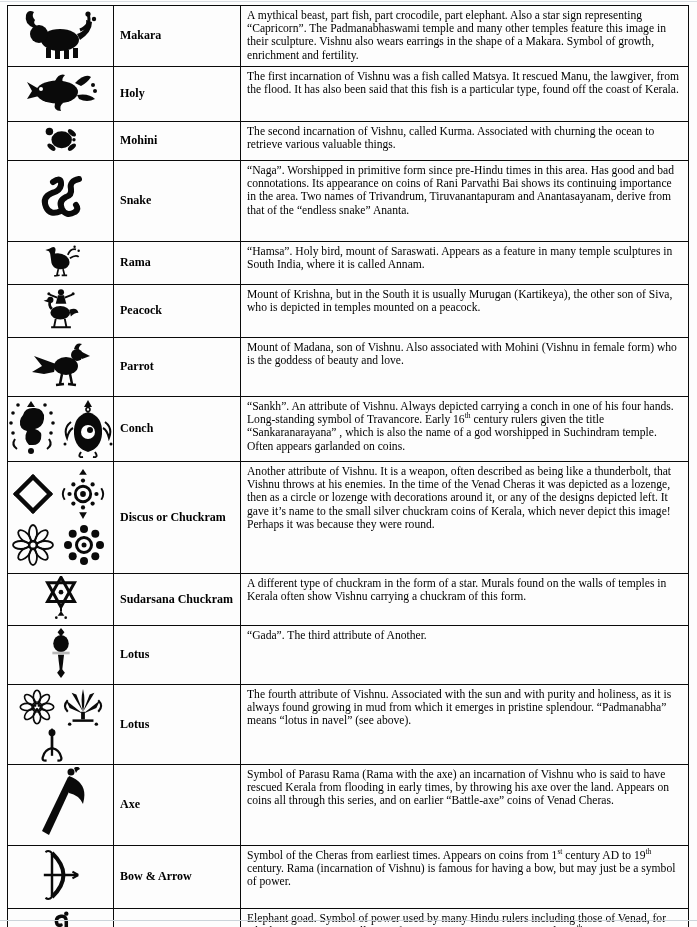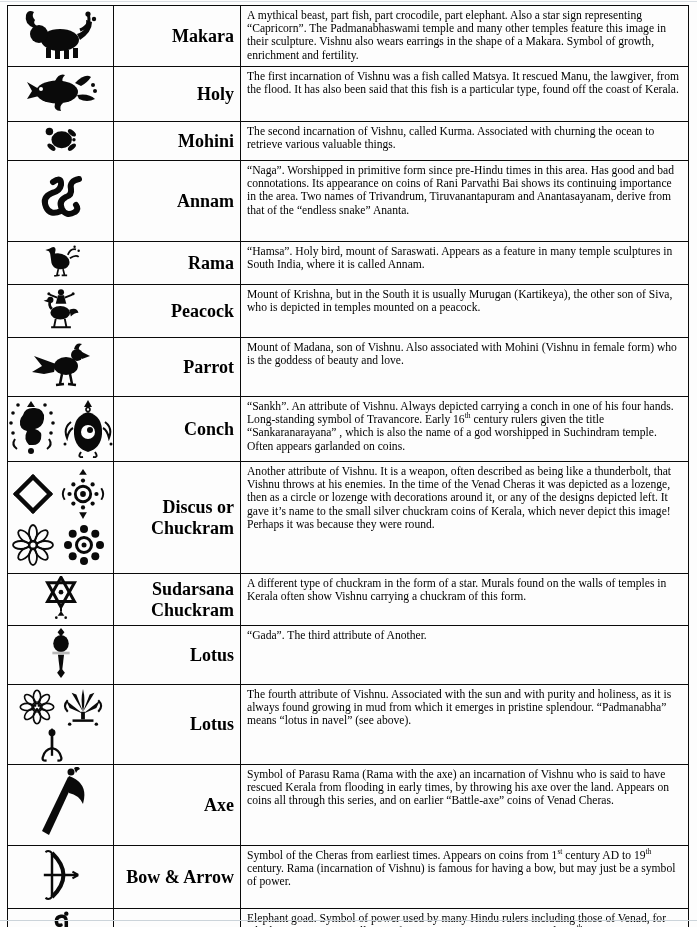--- a/index.html
+++ b/index.html
@@ -14,21 +14,21 @@
   table.sym-table{
     position:absolute;top:5px;left:7px;width:681px;
     border-collapse:collapse;table-layout:fixed;
   }
   .sym-table td{border:1.5px solid #0a0a0a;vertical-align:middle;overflow:hidden;}
   col.c-sym{width:106px;}
   col.c-name{width:127px;}
   col.c-desc{width:448px;}
   td.sym{text-align:center;padding:2px;}
   td.name{
-    text-align:right;font-weight:bold;font-size:18px;line-height:1.15;
+    text-align:left;font-weight:bold;font-size:12px;line-height:1.15;
     padding:0 6px;
   }
   td.desc{
     vertical-align:top;font-size:11.6px;line-height:13.2px;
     padding:3px 8px 3px 6px;
   }
   td.desc sup{font-size:0.65em;vertical-align:super;line-height:0;}
   
   tr.r1{height:60px;} tr.r2{height:46px;} tr.r3{height:33px;} tr.r4{height:81px;}
   tr.r5{height:37px;} tr.r6{height:47px;} tr.r7{height:57px;} tr.r8{height:65px;}
@@ -116,21 +116,21 @@
 
     <tr class="r4">
       <td class="sym">
         <span class="icn">
           <svg width="52" height="50" viewBox="0 0 52 50">
             <path class="st" stroke-width="6" stroke-linecap="round" d="M18 8 Q27 2 26 11 Q25 17 17 19 Q7 23 11 33 Q15 42 26 37"></path>
             <path class="st" stroke-width="6" stroke-linecap="round" d="M44 5 Q34 7 36 15 Q37 21 31 23 Q23 27 27 35 Q31 43 40 38 Q44 35 41 31"></path>
           </svg>
         </span>
       </td>
-      <td class="name">Annam</td>
+      <td class="name">Snake</td>
       <td class="desc">“Naga”.  Worshipped in primitive form since pre-Hindu times in this area.  Has good and bad connotations.  Its appearance on coins of Rani Parvathi Bai shows its continuing importance in the area.  Two names of Trivandrum, Tiruvanantapuram and Anantasayanam, derive from that of  the “endless snake” Ananta.</td>
     </tr>
 
     <tr class="r5">
       <td class="sym">
         <span class="icn">
           <svg width="60" height="34" viewBox="0 0 60 50">
             <path d="M14 14 Q10 8 16 5 Q22 3 22 9 L21 14 Q30 12 38 18 Q44 23 42 30 Q38 38 27 37 Q18 36 16 28 Q15 20 14 14 Z" fill="#0a0a0a"></path>
             <path d="M16 6 L7 9 L16 12 Z" fill="#0a0a0a"></path>
             <path class="st" stroke-width="2.5" d="M40 16 Q44 6 52 8 M43 21 Q52 15 56 19"></path>

